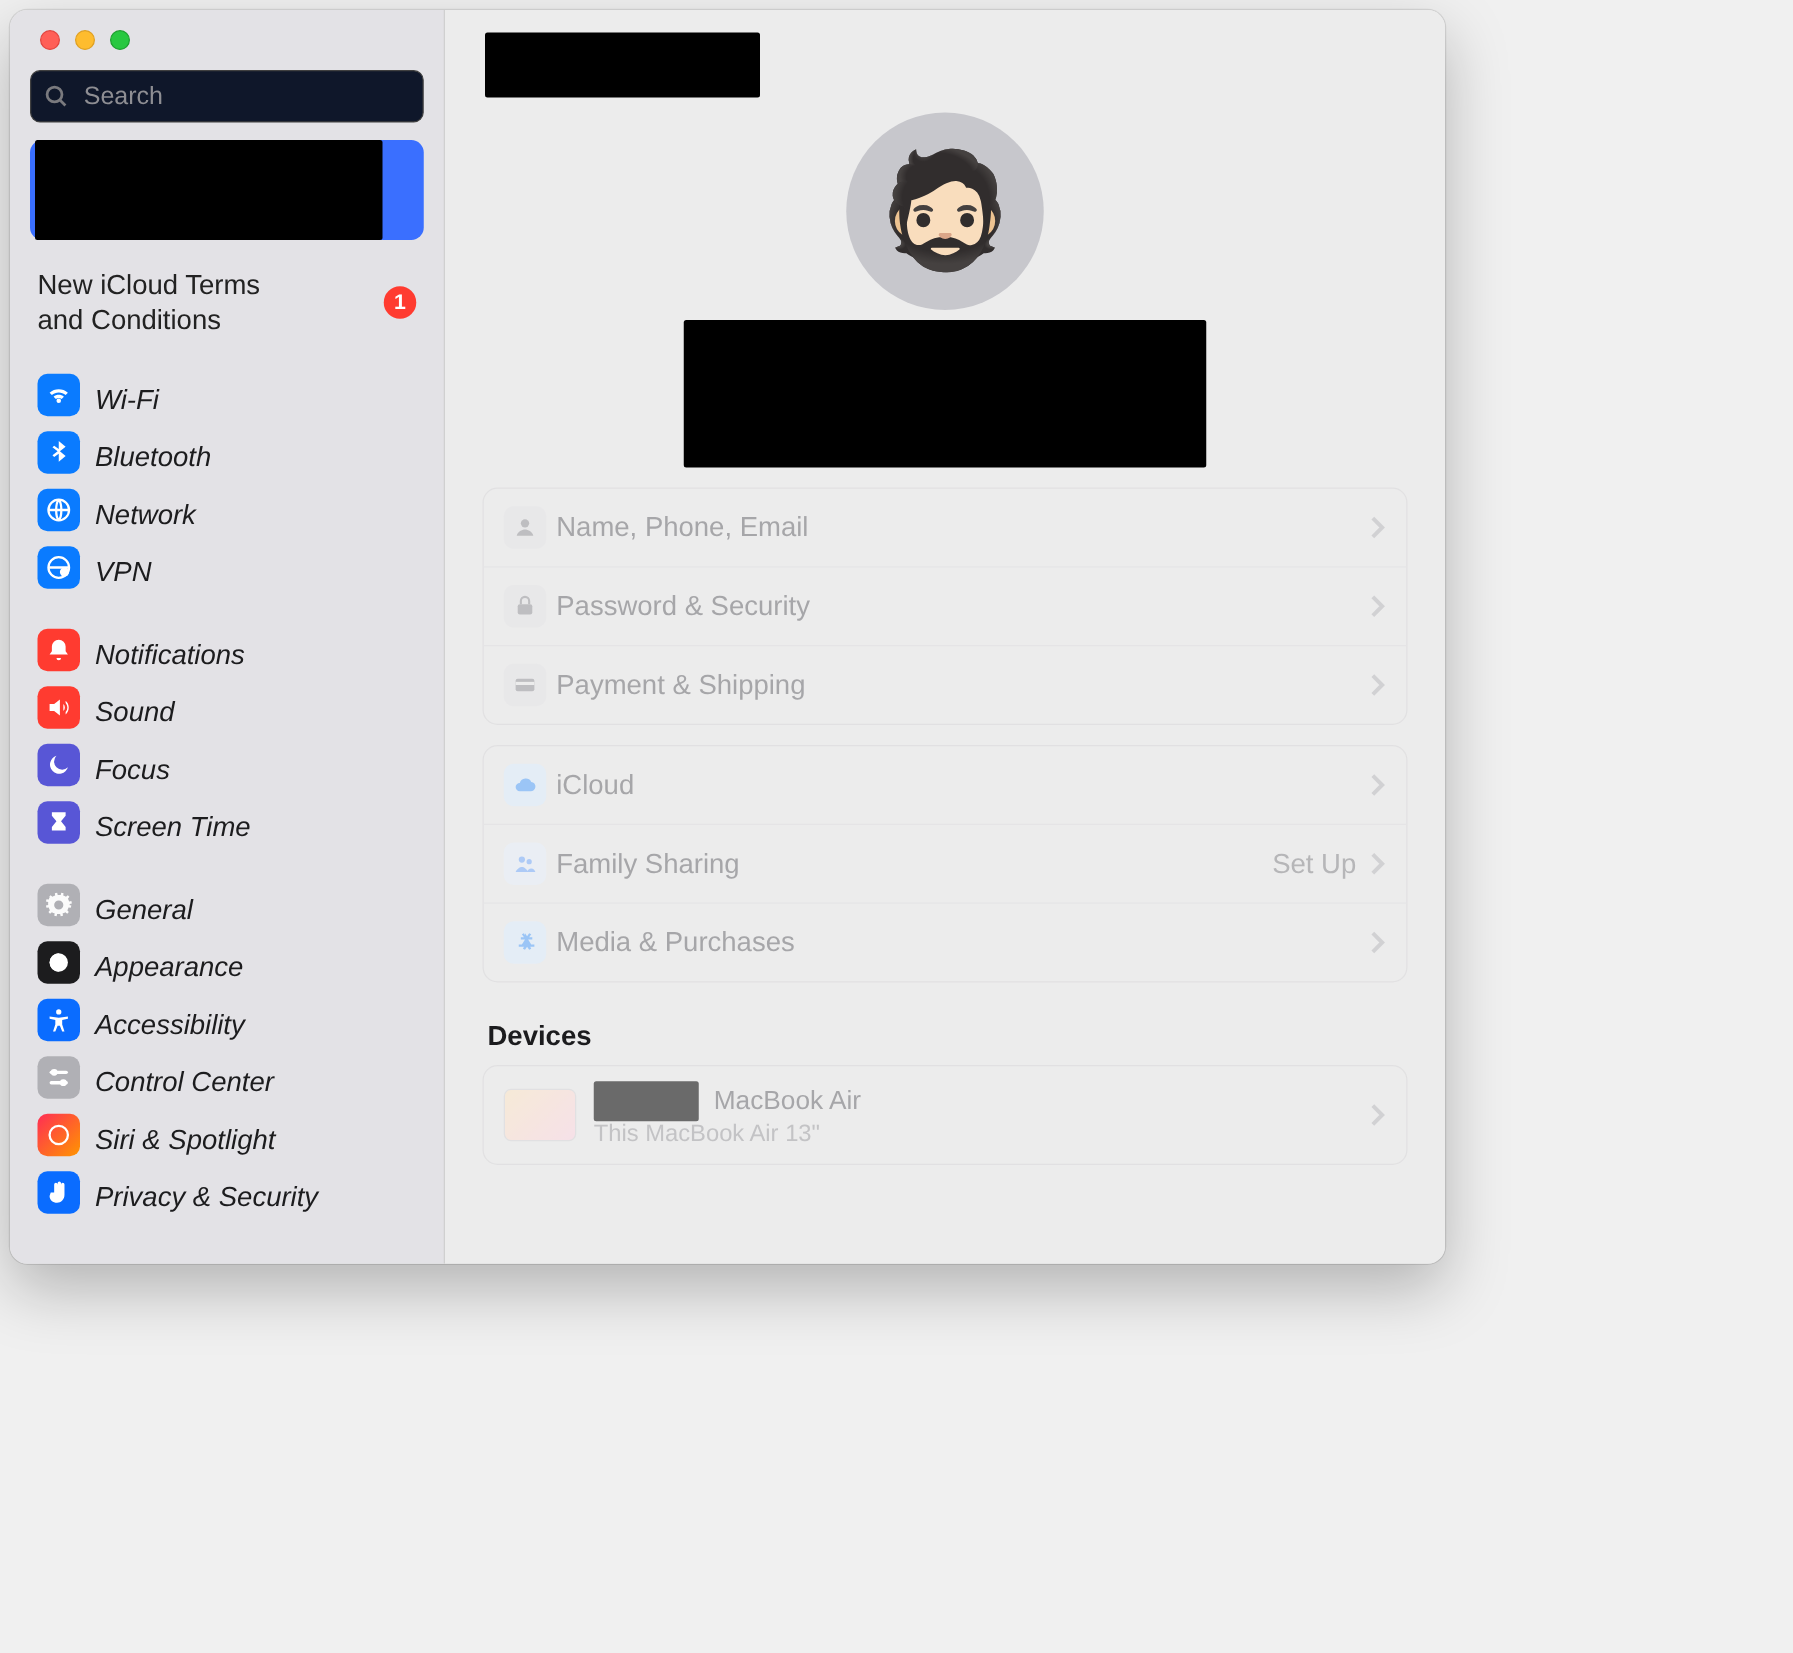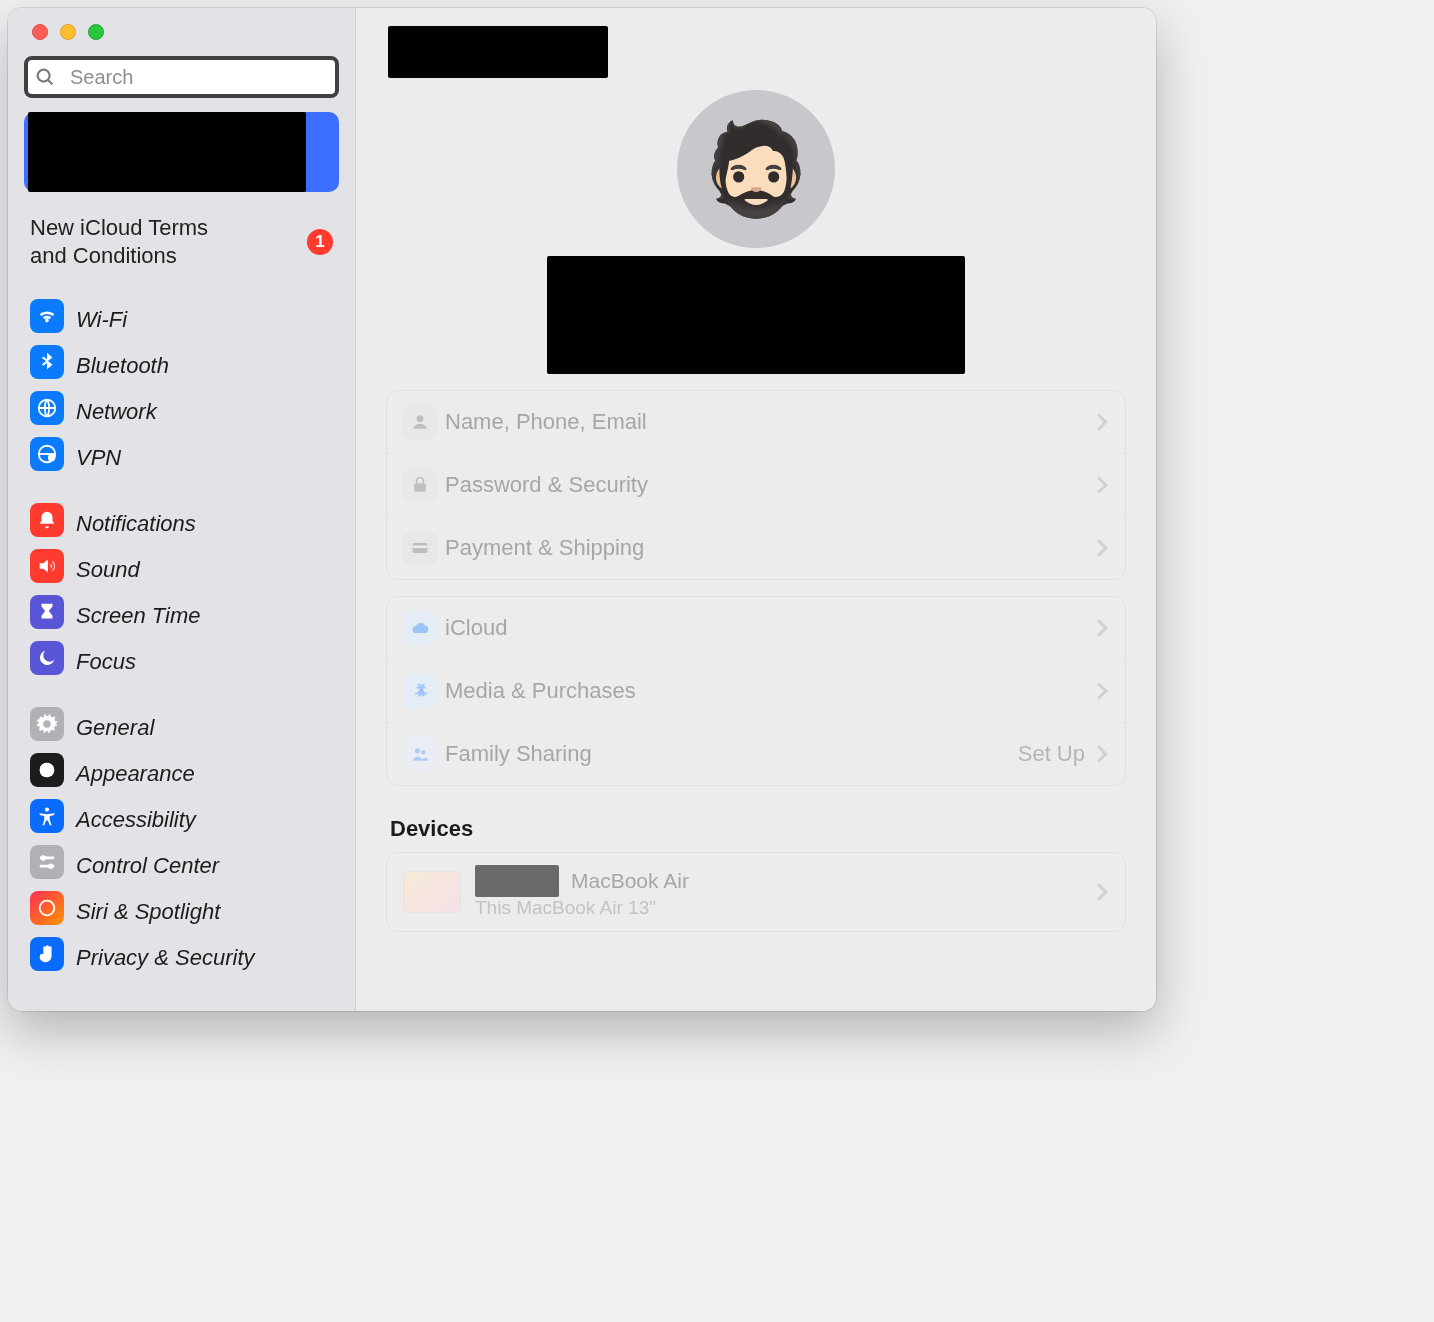--- a/index.html
+++ b/index.html
@@ -36,22 +36,22 @@
 .dot.yellow { background:#febc2e; border:1px solid #dfa023;}
 .dot.green { background:#28c840; border:1px solid #1fa030;}
 .search-wrap {
   position: relative;
   margin-bottom: 14px;
 }
 .search {
   width: 100%;
   height: 42px;
   border-radius: 8px;
-  border: 4px solid #404040;
-  background: #ffffff;
+  border: 1px solid #404040;
+  background: #0f172a;
   padding: 0 12px 0 42px;
   font-size: 20px;
   color: #888;
   outline: none;
 }
 .search::placeholder { color:#8e8e93; }
 .search-icon {
   position: absolute; left:10px; top:50%; transform:translateY(-50%);
   width: 22px; height:22px; color:#7a7a7e;
 }
@@ -241,32 +241,32 @@
         <span class="ic red">
             <svg viewBox="0 0 24 24" fill="currentColor">
               <path d="M4 9v6h4l5 4V5L8 9H4zm12 0a4 4 0 010 6v-6zm2-3a8 8 0 010 12v-2a6 6 0 000-8V6z"></path>
             </svg>
           </span>
         <span>Sound</span>
       </div>
       <div class="nav-item">
         <span class="ic purple">
             <svg viewBox="0 0 24 24" fill="currentColor">
+              <path d="M20 14A8 8 0 1110 4a6 6 0 0010 10z"></path>
+            </svg>
+          </span>
+        <span>Focus</span>
+      </div>
+      <div class="nav-item">
+        <span class="ic purple">
+            <svg viewBox="0 0 24 24" fill="currentColor">
               <path d="M6 3h12v3l-4 5 4 5v3H6v-3l4-5-4-5V3z"></path>
             </svg>
           </span>
         <span>Screen Time</span>
-      </div>
-      <div class="nav-item">
-        <span class="ic purple">
-            <svg viewBox="0 0 24 24" fill="currentColor">
-              <path d="M20 14A8 8 0 1110 4a6 6 0 0010 10z"></path>
-            </svg>
-          </span>
-        <span>Focus</span>
       </div>
     </div>
 
     <div class="nav-group">
       <div class="nav-item">
         <span class="ic gray">
             <svg viewBox="0 0 24 24" fill="currentColor">
               <path d="M12 8a4 4 0 100 8 4 4 0 000-8zm9 4l2 .5-.5 2-2-.3a9 9 0 01-1 2.4l1.3 1.6-1.4 1.4-1.6-1.3a9 9 0 01-2.4 1l.3 2-2 .5-.5-2a9 9 0 01-2.6 0l-.5 2-2-.5.3-2a9 9 0 01-2.4-1l-1.6 1.3-1.4-1.4 1.3-1.6a9 9 0 01-1-2.4l-2 .3-.5-2 2-.5a9 9 0 010-2.6l-2-.5.5-2 2 .3a9 9 0 011-2.4L3.5 4.9l1.4-1.4 1.6 1.3a9 9 0 012.4-1l-.3-2 2-.5.5 2a9 9 0 012.6 0l.5-2 2 .5-.3 2a9 9 0 012.4 1l1.6-1.3 1.4 1.4-1.3 1.6a9 9 0 011 2.4l2-.3.5 2-2 .5a9 9 0 010 2.6z" opacity="0.95"></path>
             </svg>
           </span>
@@ -387,42 +387,42 @@
             </svg>
           </span>
         <span>iCloud</span>
         <span class="chev">
             <svg width="14" height="20" viewBox="0 0 10 16" fill="none" stroke="currentColor" stroke-width="2.5">
               <path d="M2 2l6 6-6 6"></path>
             </svg>
           </span>
       </div>
       <div class="card-row">
-        <span class="ric skyblue">
-            <svg viewBox="0 0 24 24" fill="currentColor">
-              <path d="M12 3l2 3 2-3 2 1-2 3h3v2h-4l3 5h3v2h-4l1 2-2 1-2-3-2 3-2-1 1-2H6v-2h3l3-5H8V7h3L9 4l2-1 1 2z"></path>
-            </svg>
-          </span>
-        <span>Media &amp; Purchases</span>
-        <span class="chev">
-            <svg width="14" height="20" viewBox="0 0 10 16" fill="none" stroke="currentColor" stroke-width="2.5">
-              <path d="M2 2l6 6-6 6"></path>
-            </svg>
-          </span>
-      </div>
-      <div class="card-row">
         <span class="ric fam">
             <svg viewBox="0 0 24 24" fill="currentColor">
               <circle cx="9" cy="8" r="3"></circle>
               <circle cx="16" cy="10" r="2.5"></circle>
               <path d="M3 20c1-3 4-5 6-5s5 2 6 5H3zm11 0c.5-2 2-3.5 4-3.5s3.5 1.5 4 3.5h-8z"></path>
             </svg>
           </span>
         <span>Family Sharing</span>
         <span class="trail">Set Up</span>
+        <span class="chev">
+            <svg width="14" height="20" viewBox="0 0 10 16" fill="none" stroke="currentColor" stroke-width="2.5">
+              <path d="M2 2l6 6-6 6"></path>
+            </svg>
+          </span>
+      </div>
+      <div class="card-row">
+        <span class="ric skyblue">
+            <svg viewBox="0 0 24 24" fill="currentColor">
+              <path d="M12 3l2 3 2-3 2 1-2 3h3v2h-4l3 5h3v2h-4l1 2-2 1-2-3-2 3-2-1 1-2H6v-2h3l3-5H8V7h3L9 4l2-1 1 2z"></path>
+            </svg>
+          </span>
+        <span>Media &amp; Purchases</span>
         <span class="chev">
             <svg width="14" height="20" viewBox="0 0 10 16" fill="none" stroke="currentColor" stroke-width="2.5">
               <path d="M2 2l6 6-6 6"></path>
             </svg>
           </span>
       </div>
     </div>
 
     <div class="section-title">Devices</div>
 

